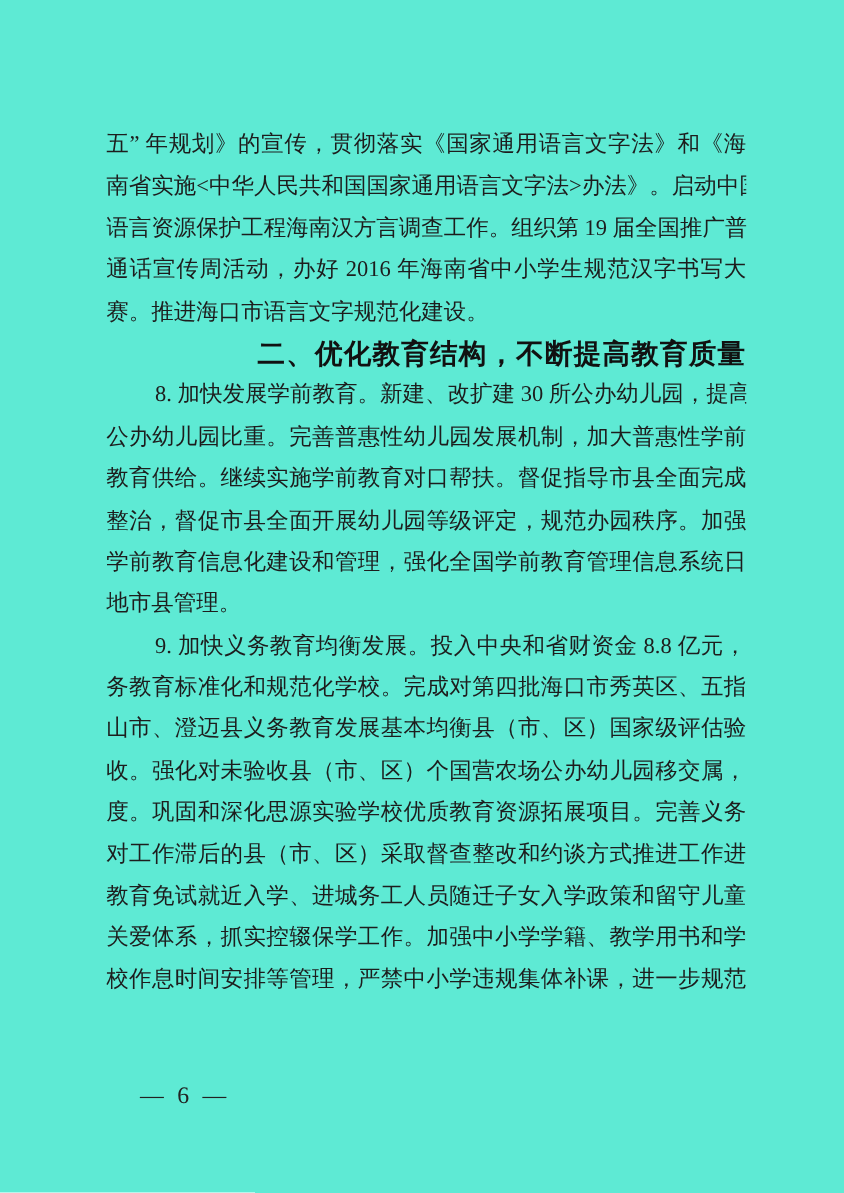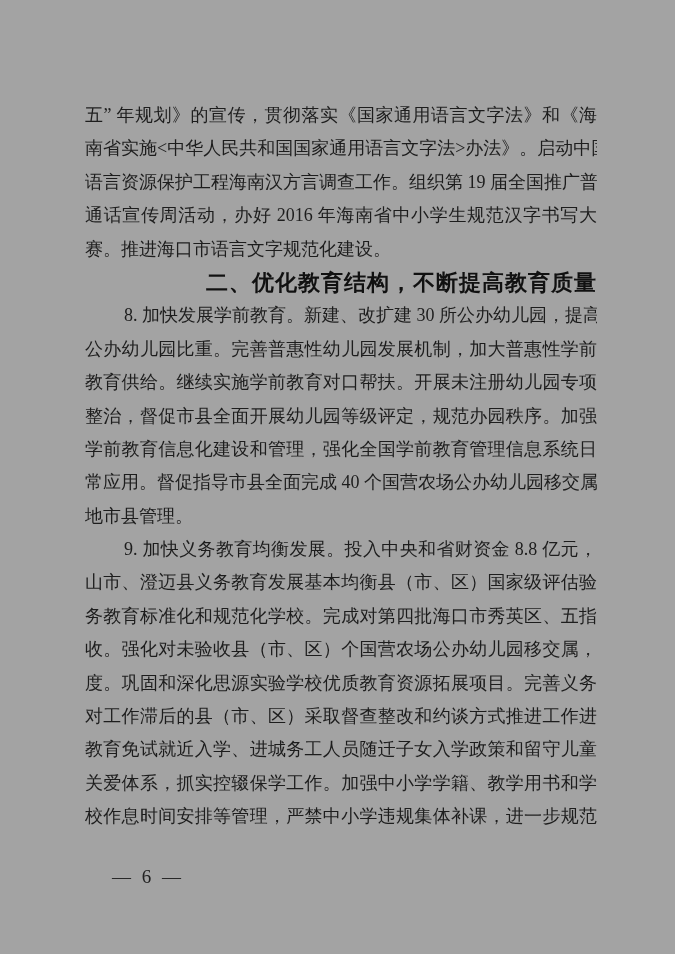--- a/index.html
+++ b/index.html
@@ -4,21 +4,21 @@
 <style>
   html, body {
     margin: 0;
     padding: 0;
     background: #ffffff;
   }
   .page {
     position: relative;
     width: 675px;
     height: 954px;
-    background: #a3a3a3;
+    background: #5eead4;
     overflow: hidden;
   }
   .text-block {
     position: absolute;
     left: 85px;
     top: 99px;
     width: 512px;
     color: #1d1d1d;
     font-family: "Liberation Serif", "DejaVu Serif", serif;
     font-size: 18px;
@@ -80,31 +80,30 @@
       <div class="line">语言资源保护工程海南汉方言调查工作。组织第 19 届全国推广普</div>
       <div class="line">通话宣传周活动，办好 2016 年海南省中小学生规范汉字书写大</div>
       <div class="line endpara">赛。推进海口市语言文字规范化建设。</div>
     </section>
 
     <h2 class="heading">二、优化教育结构，不断提高教育质量</h2>
 
     <section class="paragraph">
       <div class="line indent">8. 加快发展学前教育。新建、改扩建 30 所公办幼儿园，提高</div>
       <div class="line">公办幼儿园比重。完善普惠性幼儿园发展机制，加大普惠性学前</div>
-      <div class="line">教育供给。继续实施学前教育对口帮扶。开展未注册幼儿园专项</div>
+      <div class="line">教育供给。继续实施学前教育对口帮扶。督促指导市县全面完成</div>
       <div class="line">整治，督促市县全面开展幼儿园等级评定，规范办园秩序。加强</div>
       <div class="line">学前教育信息化建设和管理，强化全国学前教育管理信息系统日</div>
-      <div class="line">常应用。督促指导市县全面完成 40 个国营农场公办幼儿园移交属</div>
       <div class="line endpara">地市县管理。</div>
     </section>
 
     <section class="paragraph">
       <div class="line indent">9. 加快义务教育均衡发展。投入中央和省财资金 8.8 亿元，</div>
+      <div class="line">务教育标准化和规范化学校。完成对第四批海口市秀英区、五指</div>
       <div class="line">山市、澄迈县义务教育发展基本均衡县（市、区）国家级评估验</div>
-      <div class="line">务教育标准化和规范化学校。完成对第四批海口市秀英区、五指</div>
       <div class="line">收。强化对未验收县（市、区）个国营农场公办幼儿园移交属，</div>
       <div class="line">度。巩固和深化思源实验学校优质教育资源拓展项目。完善义务</div>
       <div class="line">对工作滞后的县（市、区）采取督查整改和约谈方式推进工作进</div>
       <div class="line">教育免试就近入学、进城务工人员随迁子女入学政策和留守儿童</div>
       <div class="line">关爱体系，抓实控辍保学工作。加强中小学学籍、教学用书和学</div>
       <div class="line">校作息时间安排等管理，严禁中小学违规集体补课，进一步规范</div>
     </section>
 
   </main>
 

